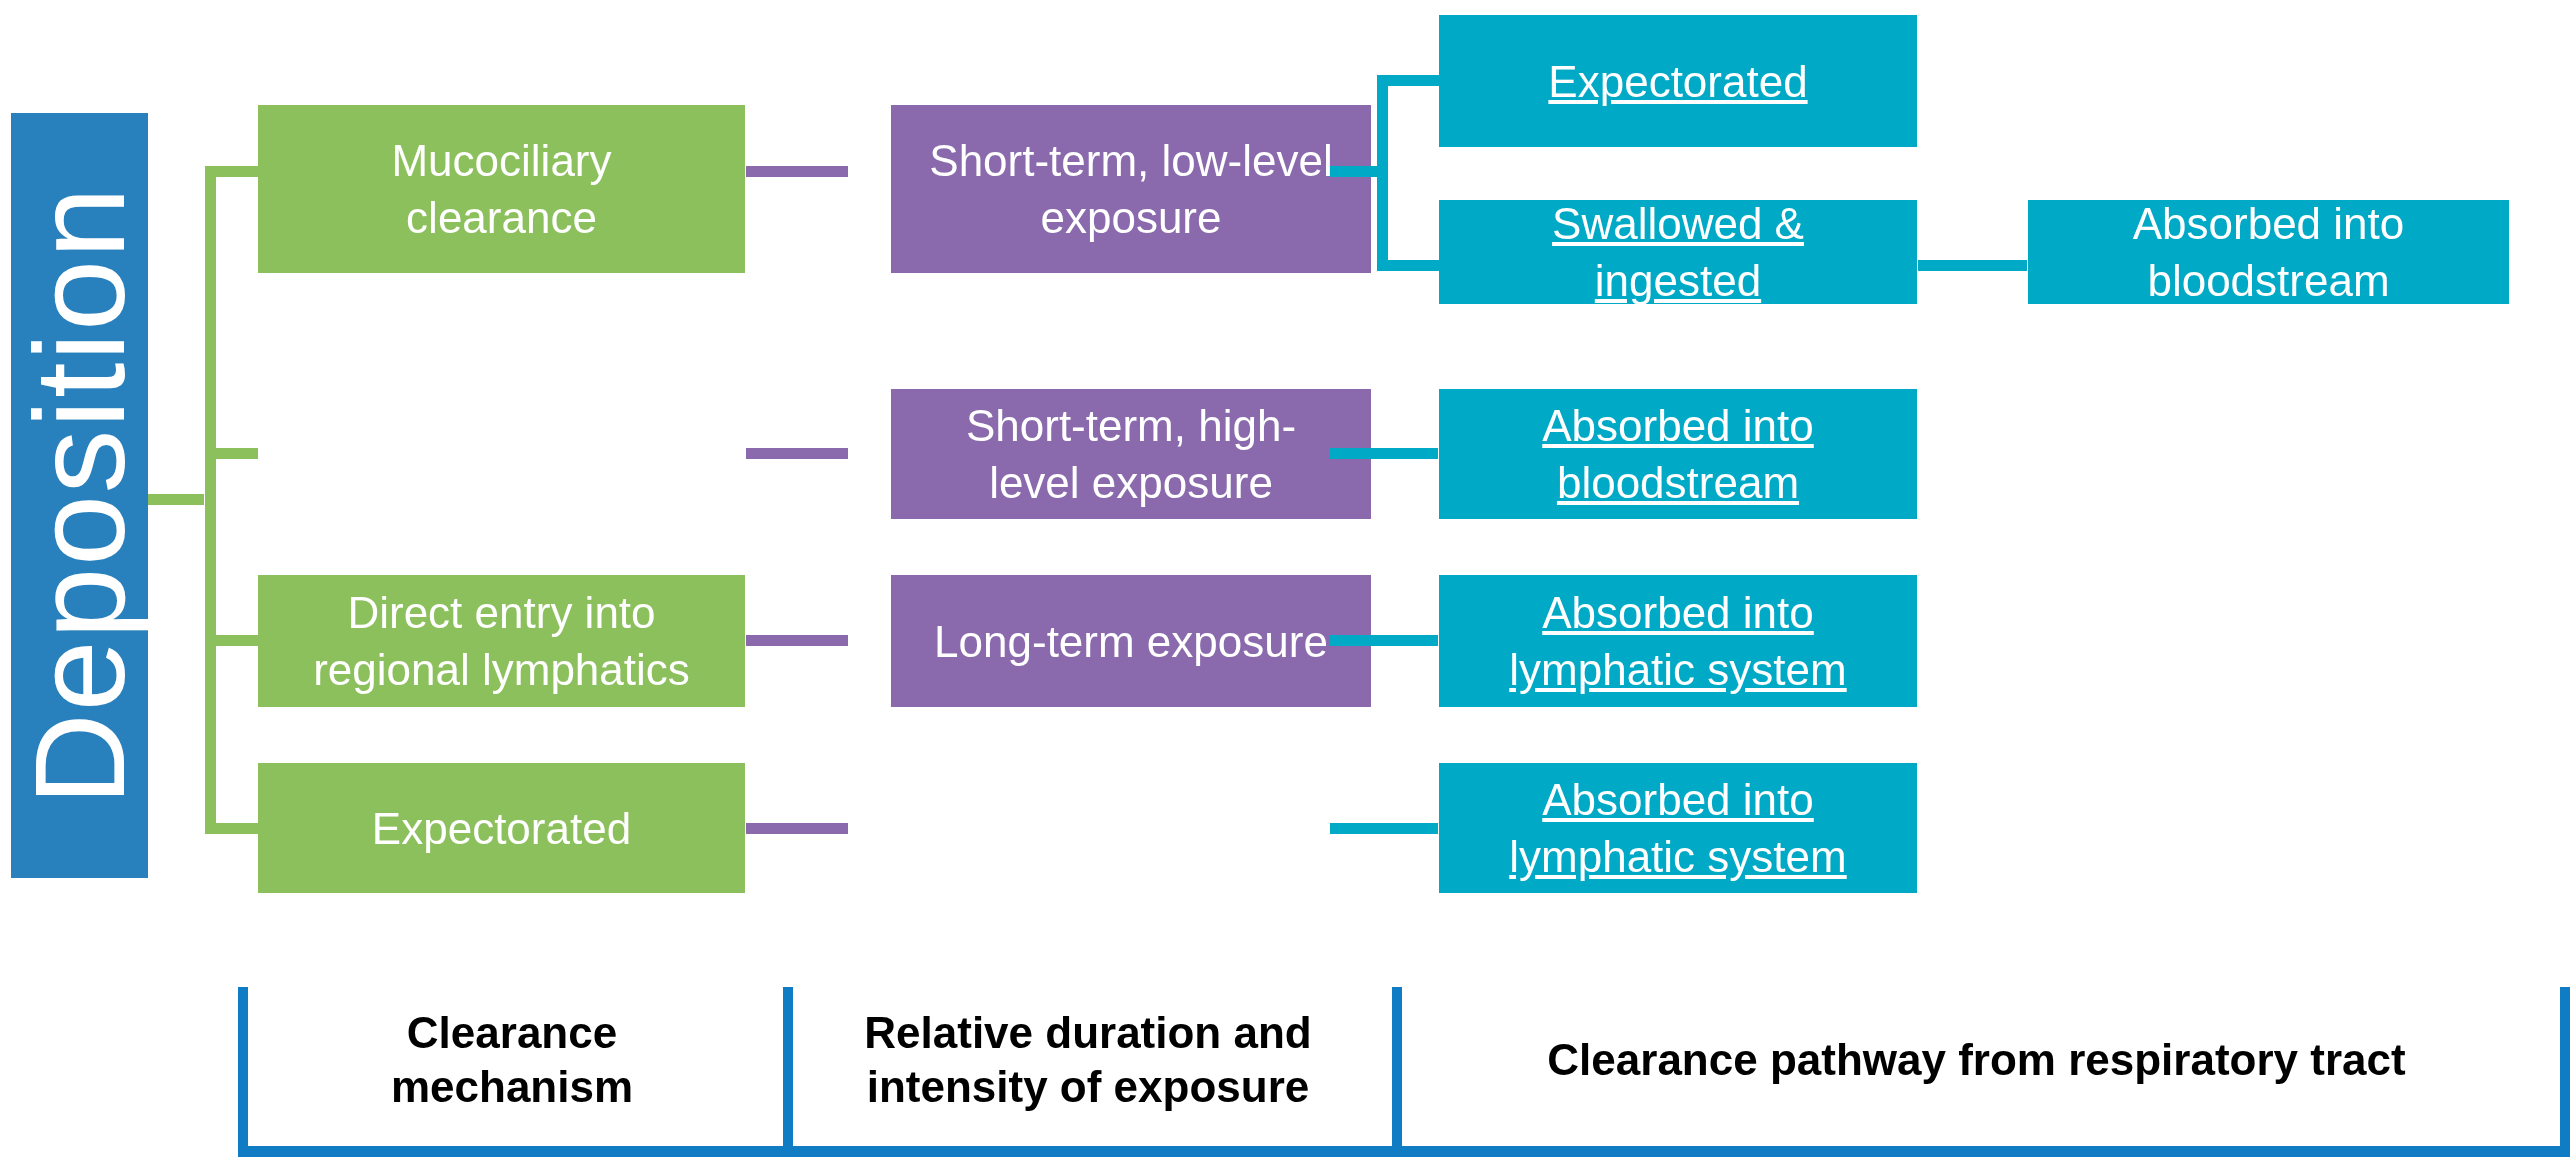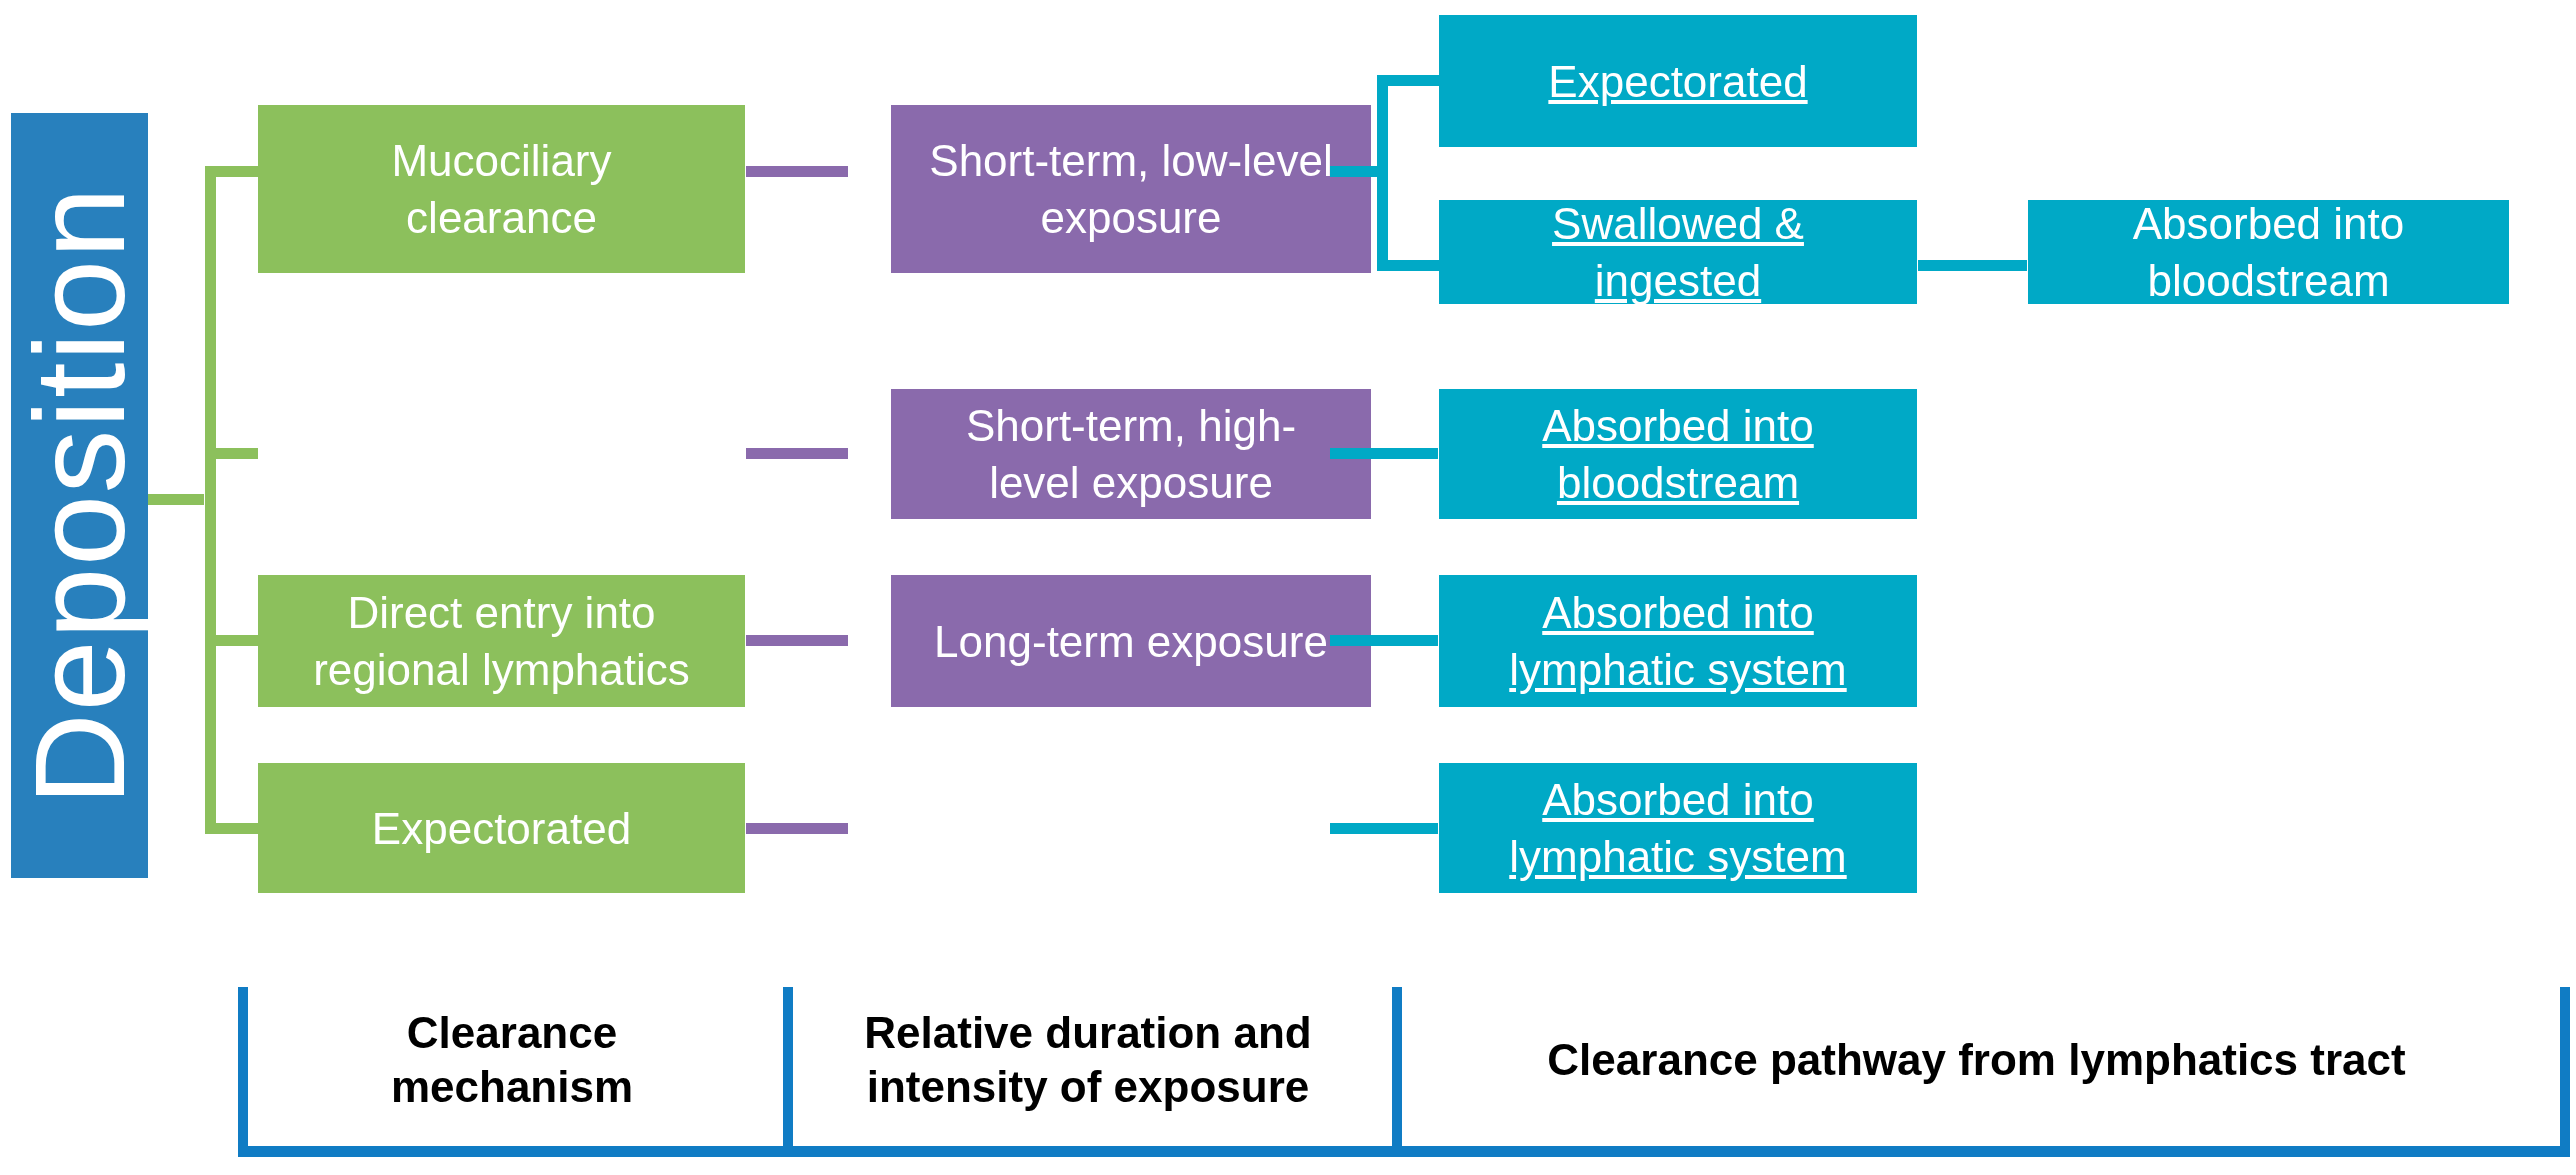--- a/index.html
+++ b/index.html
@@ -134,16 +134,16 @@
   </div>
 
   <div class="conn b" style="left:238px;top:1146px;width:2332px;height:10.5px;"></div>
   <div class="conn b" style="left:238px;top:987px;width:9.8px;height:169px;"></div>
   <div class="conn b" style="left:783px;top:987px;width:9.8px;height:169px;"></div>
   <div class="conn b" style="left:1392px;top:987px;width:9.8px;height:169px;"></div>
   <div class="conn b" style="left:2560px;top:987px;width:9.8px;height:169px;"></div>
 
   <div id="legend1" class="legend-label">Clearance mechanism</div>
   <div id="legend2" class="legend-label">Relative duration and intensity of exposure</div>
-  <div id="legend3" class="legend-label">Clearance pathway from lymphatics tract</div>
+  <div id="legend3" class="legend-label">Clearance pathway from respiratory tract</div>
 
 </div>
 
 
 </body></html>

